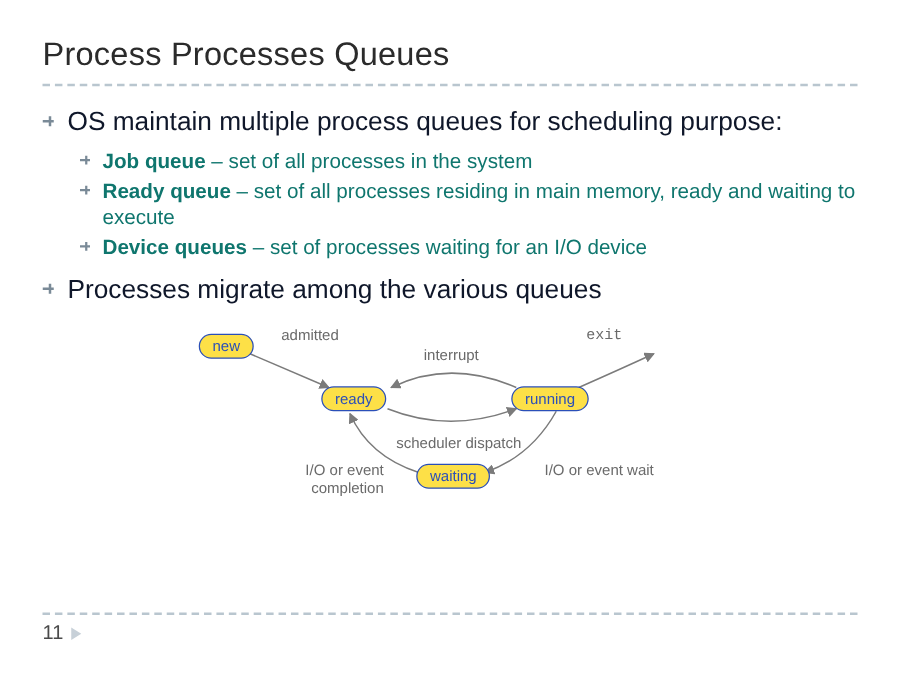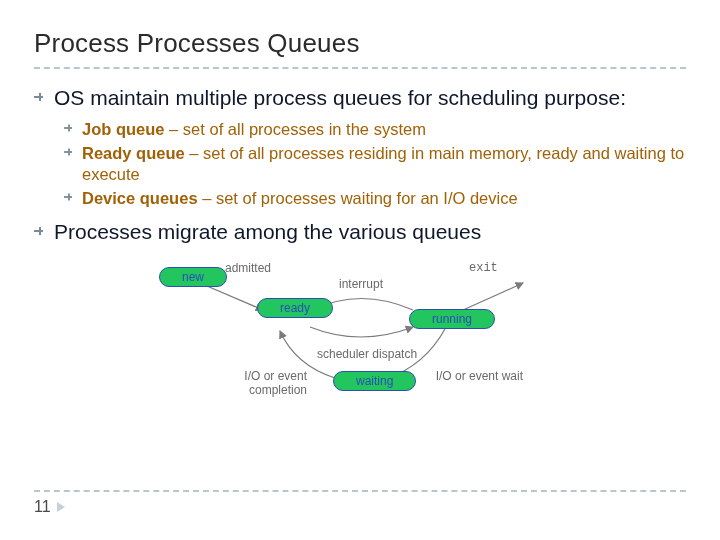--- a/index.html
+++ b/index.html
@@ -7,24 +7,24 @@
   .slide { position: relative; width: 720px; height: 540px; padding: 28px 34px 22px 34px; }
   .title { font-size: 26px; font-weight: 400; color: #2b2b2b; letter-spacing: 0.2px; }
   .title-rule { margin-top: 8px; border: none; border-top: 2px dashed #b9c6cf; width: 100%; }
   .bullet-list { margin-top: 16px; }
   .bullet-row { display: flex; align-items: flex-start; margin-bottom: 8px; }
   .bullet-icon { flex: 0 0 20px; margin-top: 6px; color: #7a8a97; }
   .bullet-text { flex: 1; font-size: 21px; line-height: 1.22; color: #0f172a; }
   .sub-list { margin: 6px 0 10px 30px; }
   .sub-row { display: flex; align-items: flex-start; margin-bottom: 4px; }
   .sub-icon { flex: 0 0 18px; margin-top: 4px; color: #7a8a97; }
-  .sub-text { flex: 1; font-size: 16.5px; line-height: 1.25; color: #a16207; }
+  .sub-text { flex: 1; font-size: 16.5px; line-height: 1.25; color: #0f766e; }
   .sub-text b { font-weight: 700; }
   .figure { margin: 10px auto 0 auto; width: 430px; height: 150px; position: relative; }
-  .node { position: absolute; border: 1.5px solid #2b4fb8; border-radius: 14px; padding: 2px 22px; font-size: 12px; color: #2b4fb8; background: #22c55e; text-align: center; }
+  .node { position: absolute; border: 1.5px solid #2b4fb8; border-radius: 14px; padding: 2px 10px; font-size: 12px; color: #2b4fb8; background: #fde047; text-align: center; }
   .fig-label { position: absolute; font-size: 12px; color: #6a6a6a; text-align: right; }
   .edge { stroke: #7b7b7b; stroke-width: 1.2; fill: none; }
   .arrow { fill: #7b7b7b; }
   .footer { position: absolute; left: 34px; right: 34px; bottom: 24px; }
   .footer-rule { border: none; border-top: 2px dashed #b9c6cf; margin-bottom: 6px; }
   .footer-inner { display: flex; align-items: center; gap: 6px; }
   .page-num { font-size: 16px; color: #4a4a4a; }
   .triangle { width: 0; height: 0; border-top: 5px solid transparent; border-bottom: 5px solid transparent; border-left: 8px solid #c7d0d8; }
   svg.mini { display: block; }
 </style>
@@ -105,21 +105,21 @@
       <path class="edge" d="M268,55 Q215,32 168,55" marker-end="url(#ah)"></path>
 
       <path class="edge" d="M318,55 Q352,40 378,28" marker-end="url(#ah)"></path>
 
       <path class="edge" d="M300,74 Q280,110 243,123" marker-end="url(#ah)"></path>
 
       <path class="edge" d="M190,123 Q150,110 135,76" marker-end="url(#ah)"></path>
     </svg>
 
     <div class="node" style="left:14px; top:12px;">new</div>
-    <div class="node" style="left:112px; top:43px;">ready</div>
+    <div class="node" style="left:112px; top:54px;">ready</div>
     <div class="node" style="left:264px; top:54px;">running</div>
     <div class="node" style="left:188px; top:116px;">waiting</div>
 
     <div class="fig-label" style="left:80px; top:6px;">admitted</div>
     <div class="fig-label" style="left:194px; top:22px;">interrupt</div>
     <div class="fig-label" style="left:324px; top:6px;font-family:Liberation Mono, monospace;">exit</div>
     <div class="fig-label" style="left:172px; top:92px;">scheduler dispatch</div>
     <div class="fig-label" style="left:42px; top:114px; width:120px;">I/O or event completion</div>
     <div class="fig-label" style="left:278px; top:114px; width:100px;">I/O or event wait</div>
   </div>

